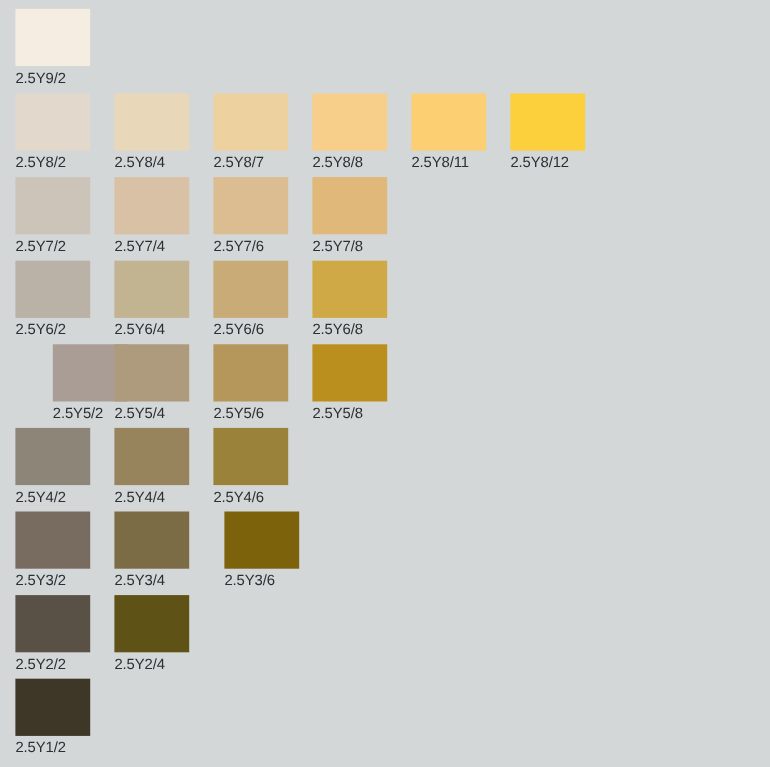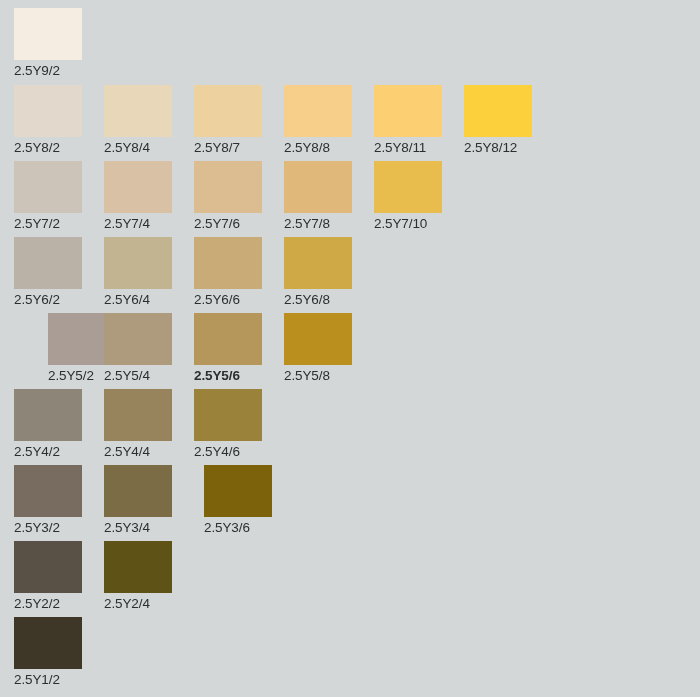--- a/index.html
+++ b/index.html
@@ -80,24 +80,20 @@
       <span class="swatch-label">2.5Y7/4</span>
     </div>
     <div class="swatch-cell" style="left: 194px; top: 161px;">
       <span class="swatch-chip" title="2.5Y7/6" style="background: rgb(220, 189, 146);"></span>
       <span class="swatch-label">2.5Y7/6</span>
     </div>
     <div class="swatch-cell" style="left: 284px; top: 161px;">
       <span class="swatch-chip" title="2.5Y7/8" style="background: rgb(224, 185, 122);"></span>
       <span class="swatch-label">2.5Y7/8</span>
     </div>
-    <div class="swatch-cell" style="left: 374px; top: 161px;">
-      <span class="swatch-chip" title="2.5Y7/10" style="background: rgb(232, 189, 77);"></span>
-      <span class="swatch-label">2.5Y7/10</span>
-    </div>
     <div class="swatch-cell" style="left: 14px; top: 237px;">
       <span class="swatch-chip" title="2.5Y6/2" style="background: rgb(186, 178, 166);"></span>
       <span class="swatch-label">2.5Y6/2</span>
     </div>
     <div class="swatch-cell" style="left: 104px; top: 237px;">
       <span class="swatch-chip" title="2.5Y6/4" style="background: rgb(194, 180, 144);"></span>
       <span class="swatch-label">2.5Y6/4</span>
     </div>
     <div class="swatch-cell" style="left: 194px; top: 237px;">
       <span class="swatch-chip" title="2.5Y6/6" style="background: rgb(200, 171, 119);"></span>
@@ -108,21 +104,21 @@
       <span class="swatch-label">2.5Y6/8</span>
     </div>
     <div class="swatch-cell" style="left: 14px; top: 313px; padding-left: 34px;">
       <span class="swatch-chip" title="2.5Y5/2" style="background: rgb(169, 157, 149);"></span>
       <span class="swatch-label">2.5Y5/2</span>
     </div>
     <div class="swatch-cell" style="left: 104px; top: 313px;">
       <span class="swatch-chip" title="2.5Y5/4" style="background: rgb(174, 154, 124);"></span>
       <span class="swatch-label">2.5Y5/4</span>
     </div>
-    <div class="swatch-cell" style="left: 194px; top: 313px; font-weight: bold;">
+    <div class="swatch-cell" style="left: 194px; top: 313px;">
       <span class="swatch-chip" title="2.5Y5/6" style="background: rgb(181, 150, 91);"></span>
       <span class="swatch-label">2.5Y5/6</span>
     </div>
     <div class="swatch-cell" style="left: 284px; top: 313px;">
       <span class="swatch-chip" title="2.5Y5/8" style="background: rgb(187, 143, 29);"></span>
       <span class="swatch-label">2.5Y5/8</span>
     </div>
     <div class="swatch-cell" style="left: 14px; top: 389px;">
       <span class="swatch-chip" title="2.5Y4/2" style="background: rgb(141, 133, 120);"></span>
       <span class="swatch-label">2.5Y4/2</span>

